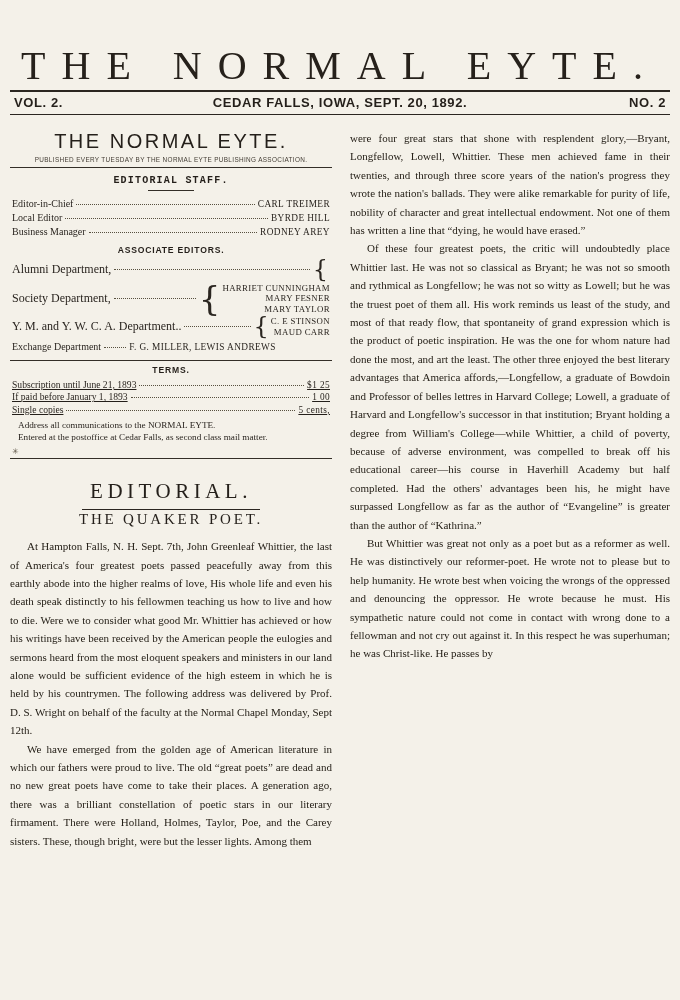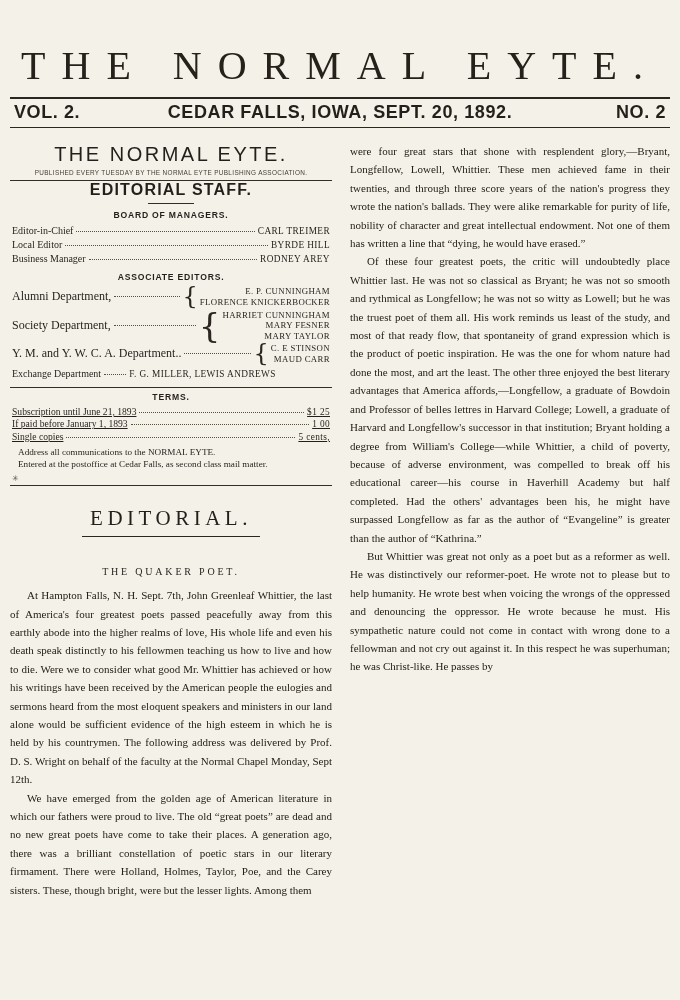--- a/index.html
+++ b/index.html
@@ -17,30 +17,30 @@
   .masthead {
     margin-top: 42px;
     text-align: center;
     font-size: 40px;
     letter-spacing: 16px;
     font-family: "Liberation Serif", serif;
     color: #26211b;
     white-space: nowrap;
   }
   .header-bar {
-    margin-top: 8px;
+    margin-top: 1px;
     border-top: 2px solid #2b2620;
     border-bottom: 1.5px solid #2b2620;
     display: flex;
     align-items: baseline;
     justify-content: space-between;
     padding: 3px 4px 4px 4px;
     font-family: "Liberation Sans", sans-serif;
     font-weight: bold;
-    font-size: 18px;
+    font-size: 13px;
     letter-spacing: 0.6px;
     gap: 28px;
   }
   .header-bar .vol { width: 120px; }
   .header-bar .dateline { flex: 1; text-align: center; }
   .header-bar .no { width: 120px; text-align: right; }
 
   
   .columns { display: flex; gap: 18px; margin-top: 13px; align-items: flex-start; }
   .col-left { width: 322px; }
@@ -62,24 +62,25 @@
     letter-spacing: 0.35px;
     color: #433d34;
     margin-top: 3px;
     padding-bottom: 4px;
     border-bottom: 1px solid #332e27;
     white-space: nowrap;
     overflow: hidden;
   }
   .staff-heading {
     text-align: center;
-    font-family: Liberation Sans, sans-serif;
+    font-family: Liberation Mono, monospace;
     font-weight: bold;
-    font-size: 16px;
+    font-size: 10px;
     letter-spacing: 1.2px;
+    margin-top: 7px;
   }
   .short-rule { width: 46px; border-top: 1px solid #332e27; margin: 4px auto 6px auto; }
   .sub-heading {
     text-align: center;
     font-family: "Liberation Sans", sans-serif;
     font-weight: bold;
     font-size: 8.6px;
     letter-spacing: 0.8px;
     margin: 6px 0 4px 0;
   }
@@ -119,23 +120,23 @@
   .section-heading-wrap { text-align: center; margin-top: 16px; }
   .section-heading {
     display: inline-block;
     font-size: 21px;
     letter-spacing: 4.5px;
     padding: 0 8px 5px 8px;
     border-bottom: 1.5px solid #2b2620;
   }
   .article-title {
     text-align: center;
-    font-size: 10px;
+    font-size: 15px;
     letter-spacing: 2.8px;
-    margin: 29px 0 9px 0;
+    margin: 1px 0 9px 0;
     font-weight: 500;
   }
 
   
   .body-par {
     font-size: 11px;
     line-height: 18.4px;
     text-align: justify;
     text-indent: 17px;
     color: #262119;
@@ -159,21 +160,20 @@
   <div class="columns">
 
     <div class="col-left">
 
       <div class="paper-title">THE NORMAL EYTE.</div>
       <div class="published-line">PUBLISHED EVERY TUESDAY BY THE NORMAL EYTE PUBLISHING ASSOCIATION.</div>
 
       <div class="staff-heading">EDITORIAL STAFF.</div>
       <div class="short-rule"></div>
 
-      <div class="sub-heading">BOARD OF MANAGERS.</div>
 
       <div class="leader-row">
         <span class="lbl">Editor-in-Chief</span>
         <span class="leader"></span>
         <span class="val">CARL TREIMER</span>
       </div>
       <div class="leader-row">
         <span class="lbl">Local Editor</span>
         <span class="leader"></span>
         <span class="val">BYRDE HILL</span>
@@ -183,24 +183,20 @@
         <span class="leader"></span>
         <span class="val">RODNEY AREY</span>
       </div>
 
       <div class="sub-heading">ASSOCIATE EDITORS.</div>
 
       <div class="dept-row">
         <span class="lbl">Alumni Department,</span>
         <span class="leader"></span>
         <span class="brace b2">{</span>
-        <span class="dept-names">
-          <div>E. P. CUNNINGHAM</div>
-          <div>FLORENCE KNICKERBOCKER</div>
-        </span>
       </div>
 
       <div class="dept-row">
         <span class="lbl">Society Department,</span>
         <span class="leader"></span>
         <span class="brace b3">{</span>
         <span class="dept-names">
           <div>HARRIET CUNNINGHAM</div>
           <div>MARY FESNER</div>
           <div>MARY TAYLOR</div>

